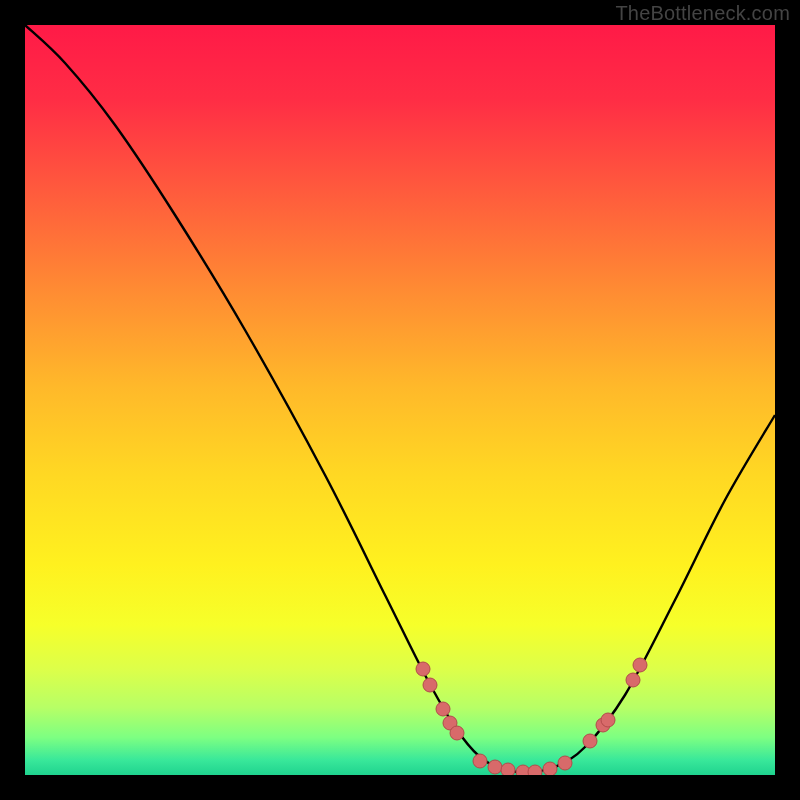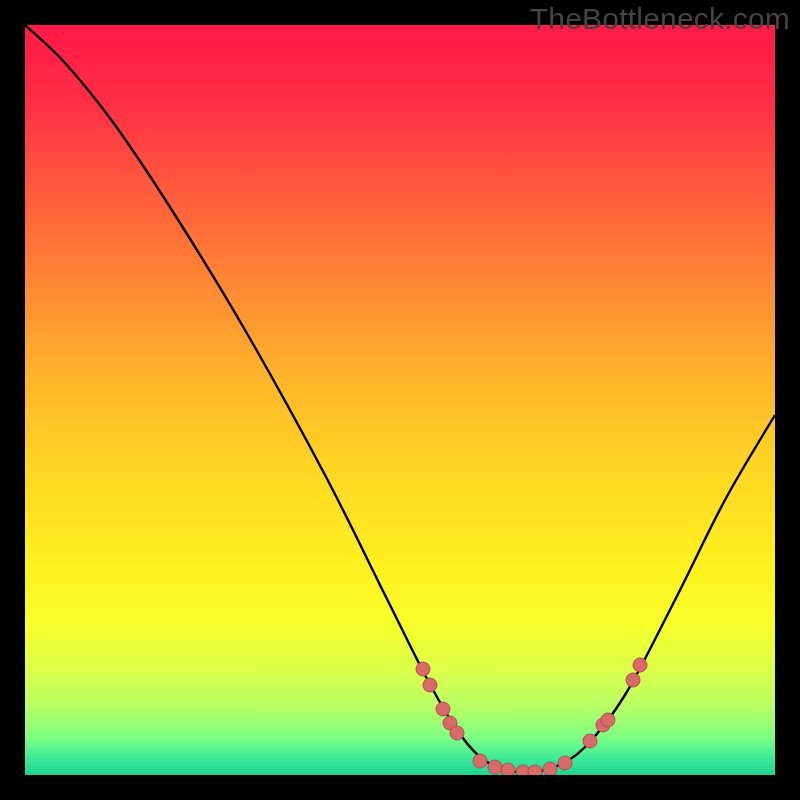--- a/index.html
+++ b/index.html
@@ -29,21 +29,21 @@
   }
   .gradient {
     position: absolute;
     inset: 0;
   }
   .watermark {
     position: absolute;
     top: 2px;
     right: 10px;
     color: #444;
-    font-size: 30px;
+    font-size: 20px;
     font-weight: 500;
     letter-spacing: 0.2px;
     z-index: 10;
   }
   svg.curve {
     position: absolute;
     inset: 0;
     z-index: 5;
   }
 </style>

